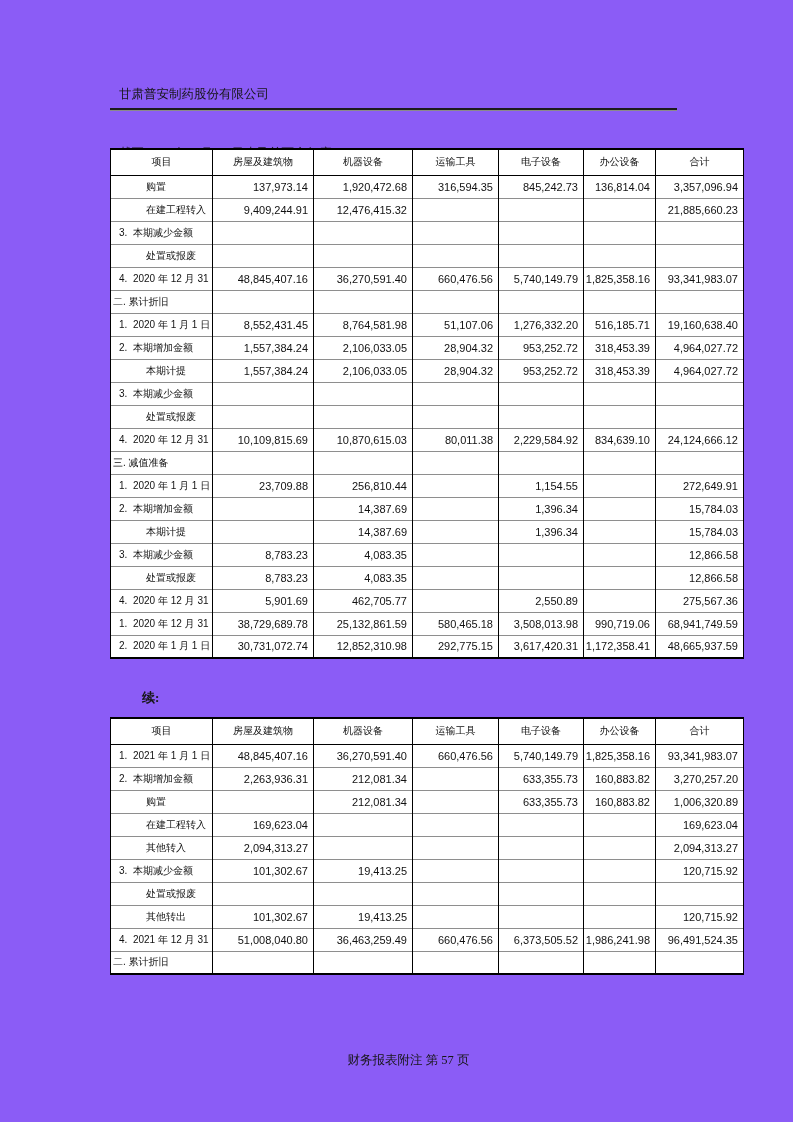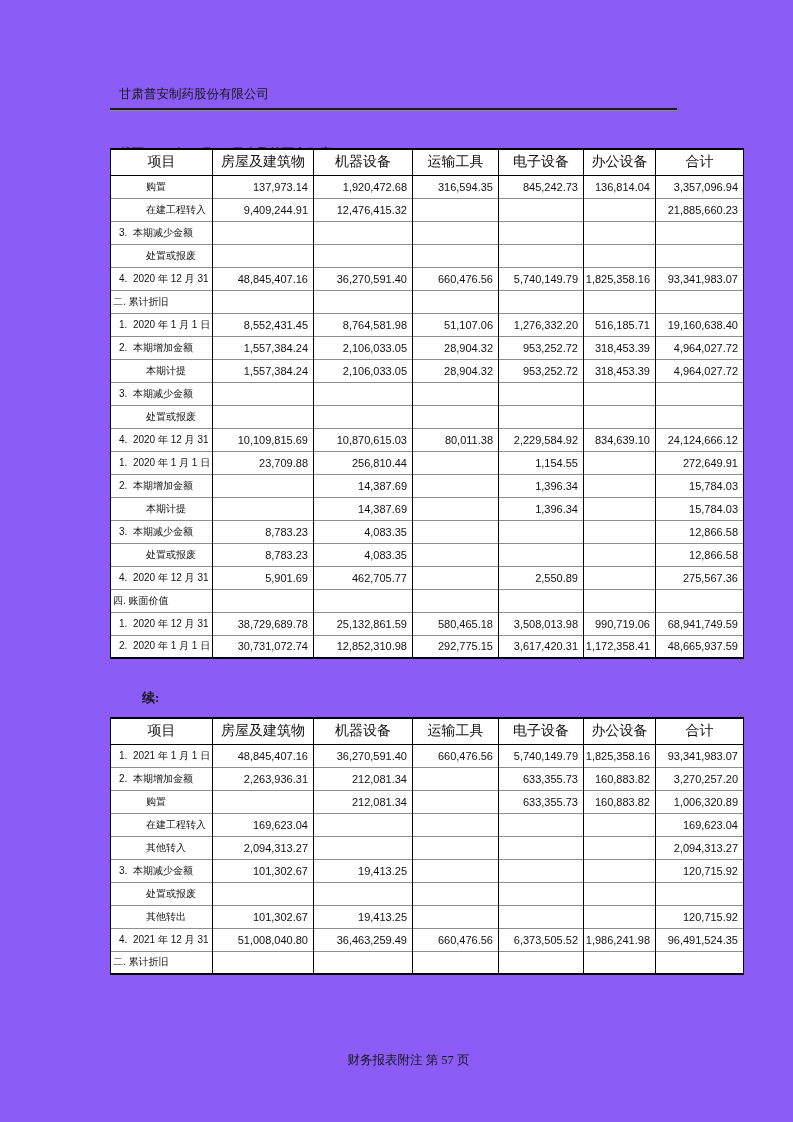--- a/index.html
+++ b/index.html
@@ -41,21 +41,21 @@
     border-bottom: 2px solid #000;
     background: #fff;
   }
   .fin-table.t1 { top: 148px; }
   .fin-table.t2 { top: 717px; }
   .fin-table th {
     height: 26px;
     box-sizing: border-box;
     border: 1px solid #000;
     font-family: "Liberation Sans", sans-serif;
-    font-size: 14px;
+    font-size: 10px;
     font-weight: normal;
     text-align: center;
     color: #111;
     padding: 0 2px;
     overflow: hidden;
   }
   .fin-table td {
     height: 23px;
     box-sizing: border-box;
     border-left: 1px solid #000;
@@ -239,20 +239,29 @@
         <tr>
           <td class="lbl ind-num">4.  2020 年 12 月 31 日</td>
           <td class="num">10,109,815.69</td>
           <td class="num">10,870,615.03</td>
           <td class="num">80,011.38</td>
           <td class="num">2,229,584.92</td>
           <td class="num">834,639.10</td>
           <td class="num">24,124,666.12</td>
         </tr>
         <tr>
+          <td class="lbl ind-section">三. 减值准备</td>
+          <td class="num"></td>
+          <td class="num"></td>
+          <td class="num"></td>
+          <td class="num"></td>
+          <td class="num"></td>
+          <td class="num"></td>
+        </tr>
+        <tr>
           <td class="lbl ind-num">1.  2020 年 1 月 1 日</td>
           <td class="num">23,709.88</td>
           <td class="num">256,810.44</td>
           <td class="num"></td>
           <td class="num">1,154.55</td>
           <td class="num"></td>
           <td class="num">272,649.91</td>
         </tr>
         <tr>
           <td class="lbl ind-num">2.  本期增加金额</td>
@@ -291,29 +300,20 @@
           <td class="num">12,866.58</td>
         </tr>
         <tr>
           <td class="lbl ind-num">4.  2020 年 12 月 31 日</td>
           <td class="num">5,901.69</td>
           <td class="num">462,705.77</td>
           <td class="num"></td>
           <td class="num">2,550.89</td>
           <td class="num"></td>
           <td class="num">275,567.36</td>
-        </tr>
-        <tr>
-          <td class="lbl ind-section">四. 账面价值</td>
-          <td class="num"></td>
-          <td class="num"></td>
-          <td class="num"></td>
-          <td class="num"></td>
-          <td class="num"></td>
-          <td class="num"></td>
         </tr>
         <tr>
           <td class="lbl ind-num">1.  2020 年 12 月 31 日</td>
           <td class="num">38,729,689.78</td>
           <td class="num">25,132,861.59</td>
           <td class="num">580,465.18</td>
           <td class="num">3,508,013.98</td>
           <td class="num">990,719.06</td>
           <td class="num">68,941,749.59</td>
         </tr>

